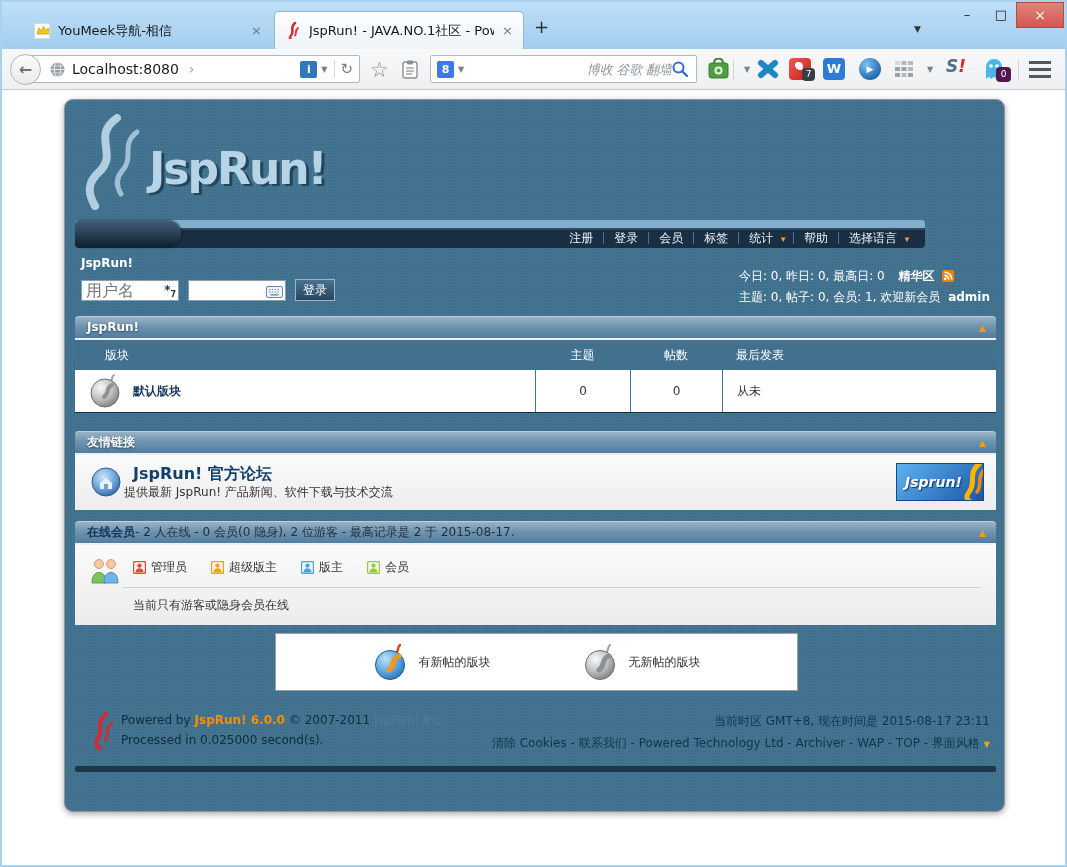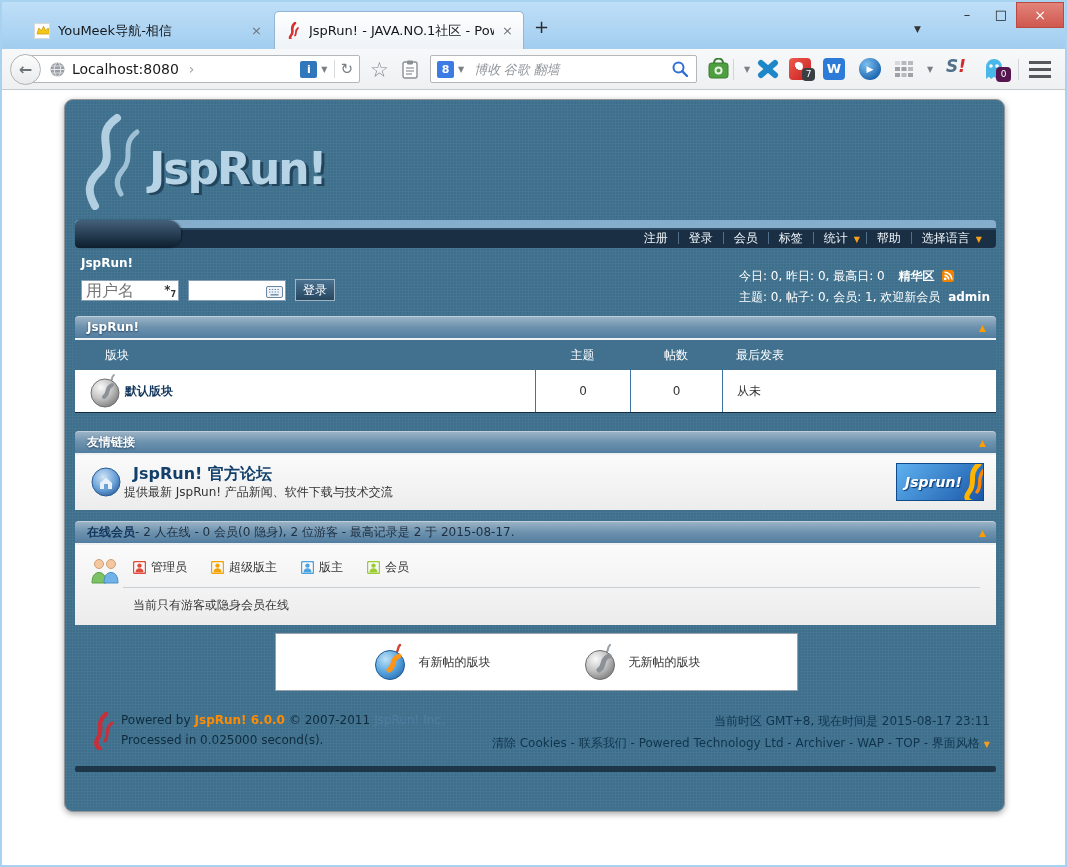--- a/index.html
+++ b/index.html
@@ -44,21 +44,21 @@
   .ddarrow { font-size:8px; color:#7a7f84; margin:0 4px; }
   .vline { width:1px; height:18px; background:#d6d9db; margin:0 3px; }
   #reload { font-size:15px; color:#7a7f84; margin-left:2px; }
   #star { position:absolute; left:368px; top:9px; font-size:21px; color:#85898d; }
   #clipboard { position:absolute; left:400px; top:11px; }
   #searchbar { position:absolute; left:428px; top:6px; width:267px; height:28px; background:#fff;
                border:1px solid #b4b7ba; border-radius:2px; display:flex; align-items:center; padding:0 8px 0 6px; }
   #gicon { width:17px; height:17px; background:#3c7ae4; border-radius:2px; color:#fff;
            font-weight:bold; font-size:11px; text-align:center; line-height:17px; }
   #searchinput { border:none; outline:none; flex:1; font-size:13px; font-style:italic;
-                 color:#000000; margin-left:6px; min-width:0; }
+                 color:#000000; margin-left:6px; min-width:0;text-align:right; }
   #searchinput::placeholder { color:#8f9499; font-style:italic; }
   .toolicon { position:absolute; top:9px; }
   .badge { position:absolute; border-radius:4px; color:#fff; font-size:9px;
            text-align:center; line-height:13px; }
   #badge7 { left:800px; top:19px; width:13px; height:13px; background:#3a3f44; }
   #badge0 { left:994px; top:18px; width:15px; height:15px; background:#55164f; line-height:15px; }
   #wicon { left:821px; width:22px; height:22px; background:#2d7bd9; border-radius:4px;
            color:#fff; font-weight:bold; font-size:13px; text-align:center; line-height:22px; }
   #red7 { left:787px; width:22px; height:22px; border-radius:4px;
           background:linear-gradient(135deg,#ef5a4e,#c61f1f); }
@@ -77,23 +77,23 @@
   
   #page { position:absolute; left:0; top:88px; width:100%; height:779px; background:#fff; }
   #wrapper { position:absolute; left:62px; top:9px; width:941px; height:713px;
              background:#3d6f8d;
              background-image:radial-gradient(rgba(255,255,255,.04) 1px,transparent 1.2px);
              background-size:3px 3px;
              border:1px solid #90969a; border-radius:9px; box-shadow:0 2px 6px rgba(0,0,0,.35); }
 
   #logo { position:absolute; left:10px; top:14px; }
 
-  #menubar { position:absolute; left:10px; top:120px; width:921px; height:28px;
+  #menubar { position:absolute; left:10px; top:120px; width:850px; height:28px;
              background:linear-gradient(180deg,#85aecd 0 8px,#2c4b64 8px 10px,#1a2f44 10px 100%);
-             border-radius:4px; }
+             border-radius:4px;font-family:Liberation Serif, serif; }
   #menutab { position:absolute; left:0; top:0; width:106px; height:28px;
              background:linear-gradient(180deg,#44607a,#0c1e2e);
              border-radius:5px 13px 13px 5px; box-shadow:1px 0 2px rgba(0,0,0,.4); }
   #navlinks { position:absolute; right:8px; top:8px; height:20px; display:flex; align-items:center; }
   .navitem { color:#eef4f9; font-size:12px; padding:0 10px; text-decoration:none; cursor:pointer; }
   .navsep { width:1px; height:12px; background:#51708a; }
   .navarrow { color:#f7a01b; font-size:8px; margin:2px 6px 0 -4px; }
 
   #crumb { position:absolute; left:16px; top:156px; font-weight:bold; font-size:12px; color:#fff; }
   #statsbox { position:absolute; right:14px; top:166px; text-align:left; font-size:12px;
@@ -120,21 +120,21 @@
   .hbar .wtitle { color:#fff; font-weight:bold; text-shadow:0 1px 2px rgba(20,50,80,.8); }
   .collapse { position:absolute; right:10px; top:7px; color:#ff9c00; font-size:9px; cursor:pointer; }
 
   #sec1 { top:216px; }
   #colheader { height:30px; background:#41718f; display:flex; align-items:center;
                color:#fff; font-size:12px; }
   .c1 { width:460px; padding-left:30px; } .c2 { width:95px; text-align:center; }
   .c3 { width:92px; text-align:center; } .c4 { width:274px; padding-left:14px; }
   #frow { height:43px; background:#fff; display:flex; align-items:center;
           border-bottom:1px solid #132c3f; font-size:12px; color:#333; }
-  #frow .c1 { display:flex; align-items:center; gap:2px; padding-left:14px; height:100%; }
+  #frow .c1 { display:flex; align-items:center; gap:10px; padding-left:14px; height:100%; }
   #frow .c2, #frow .c3, #frow .c4 { border-left:1px solid #3d74a4; height:100%;
           display:flex; align-items:center; justify-content:center; }
   #frow .c4 { justify-content:flex-start; padding-left:14px; }
   .forumlink { font-weight:bold; color:#12365c; text-decoration:none; cursor:pointer; }
 
   #sec2 { top:331px; }
   #linkrow { height:55px; background:linear-gradient(180deg,#fbfbfb,#ececec); position:relative; }
   #linkicon { position:absolute; left:16px; top:12px; }
   #linktitle { position:absolute; left:58px; top:9px; font-size:16px; font-weight:bold;
                color:#13406b; cursor:pointer;text-align:right; }

